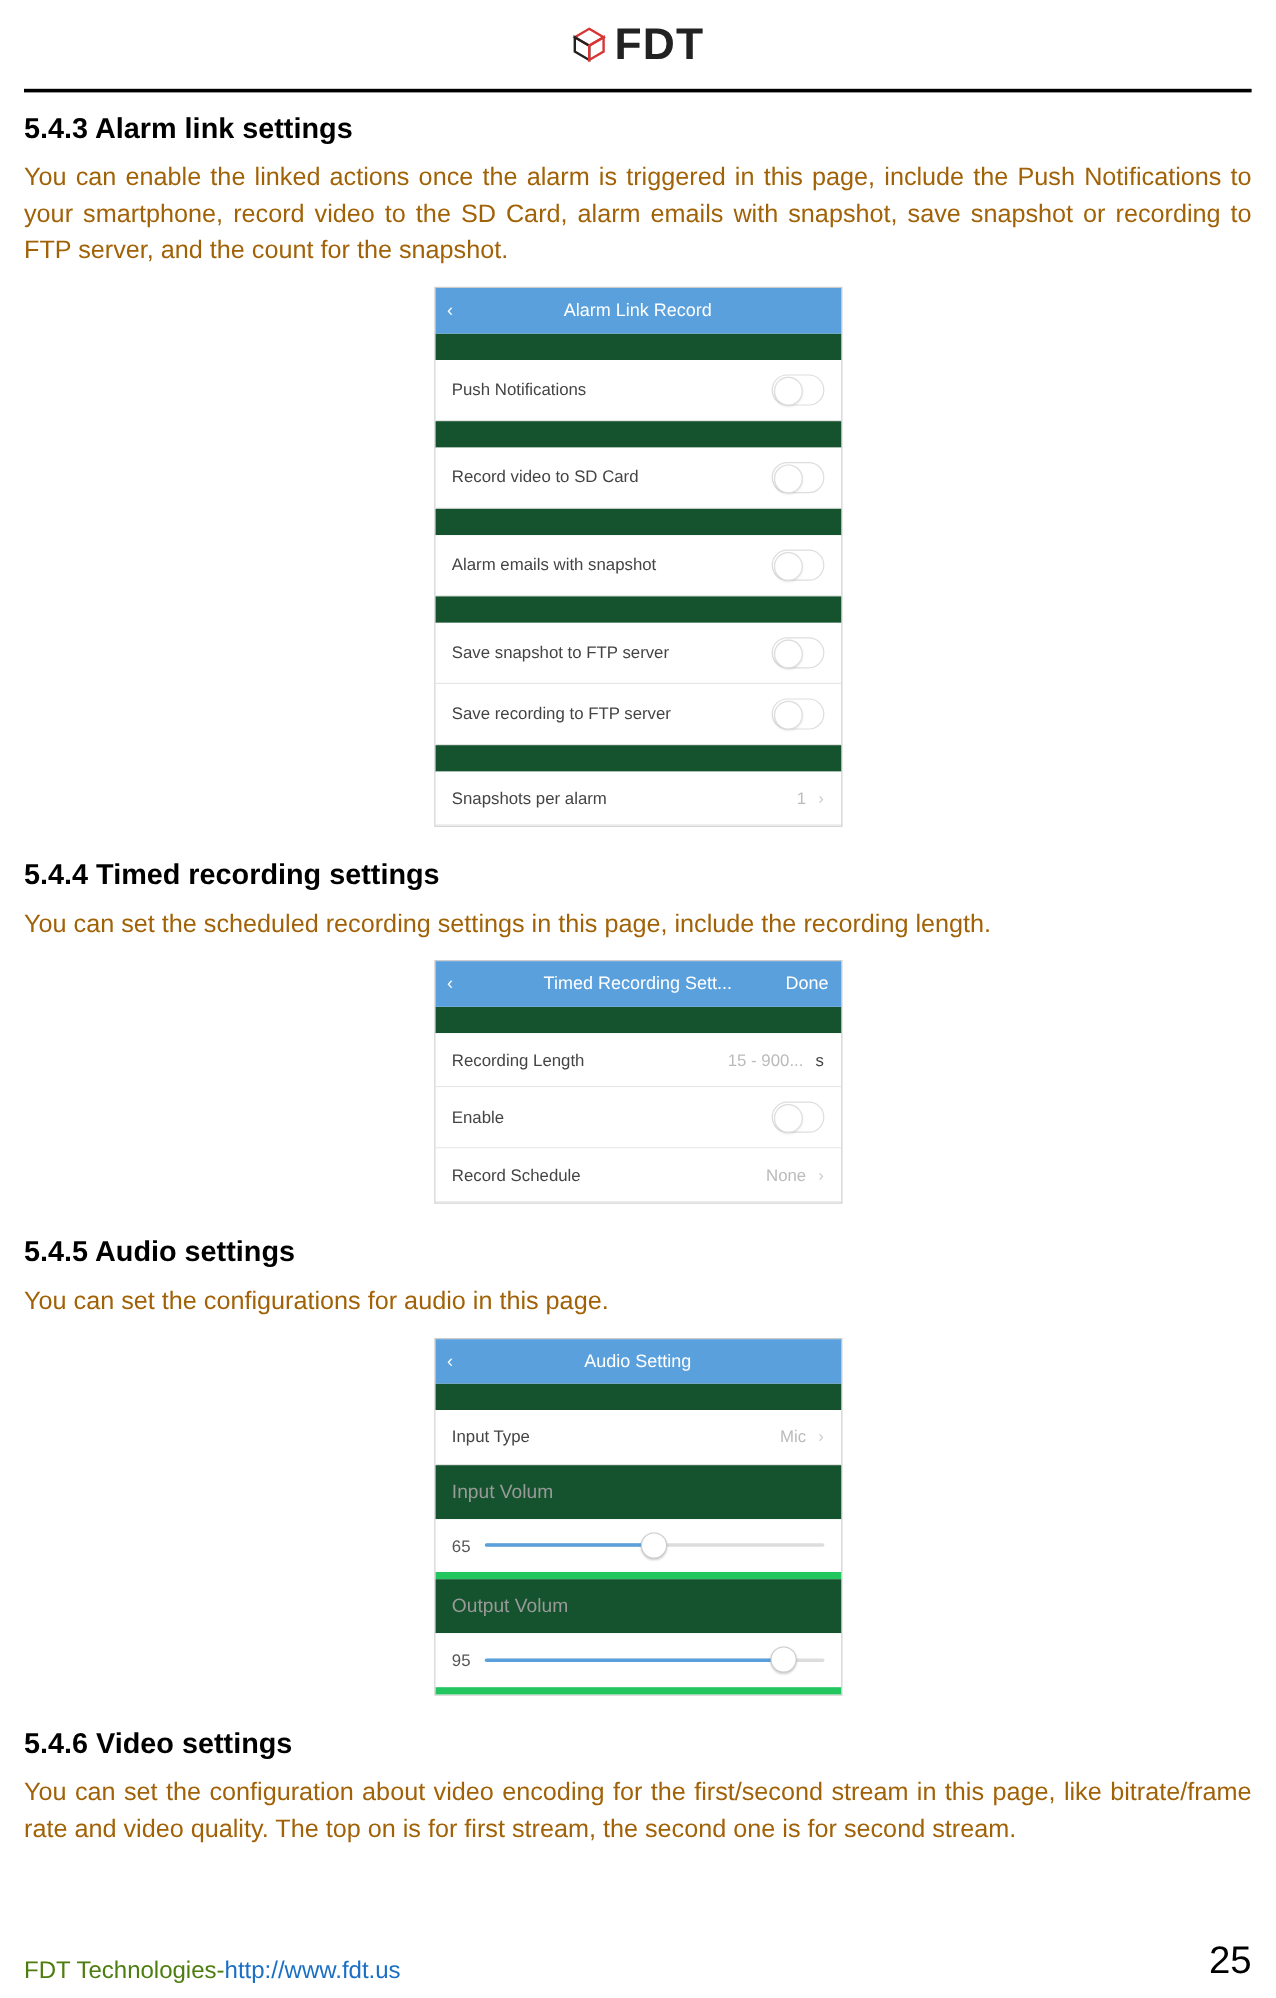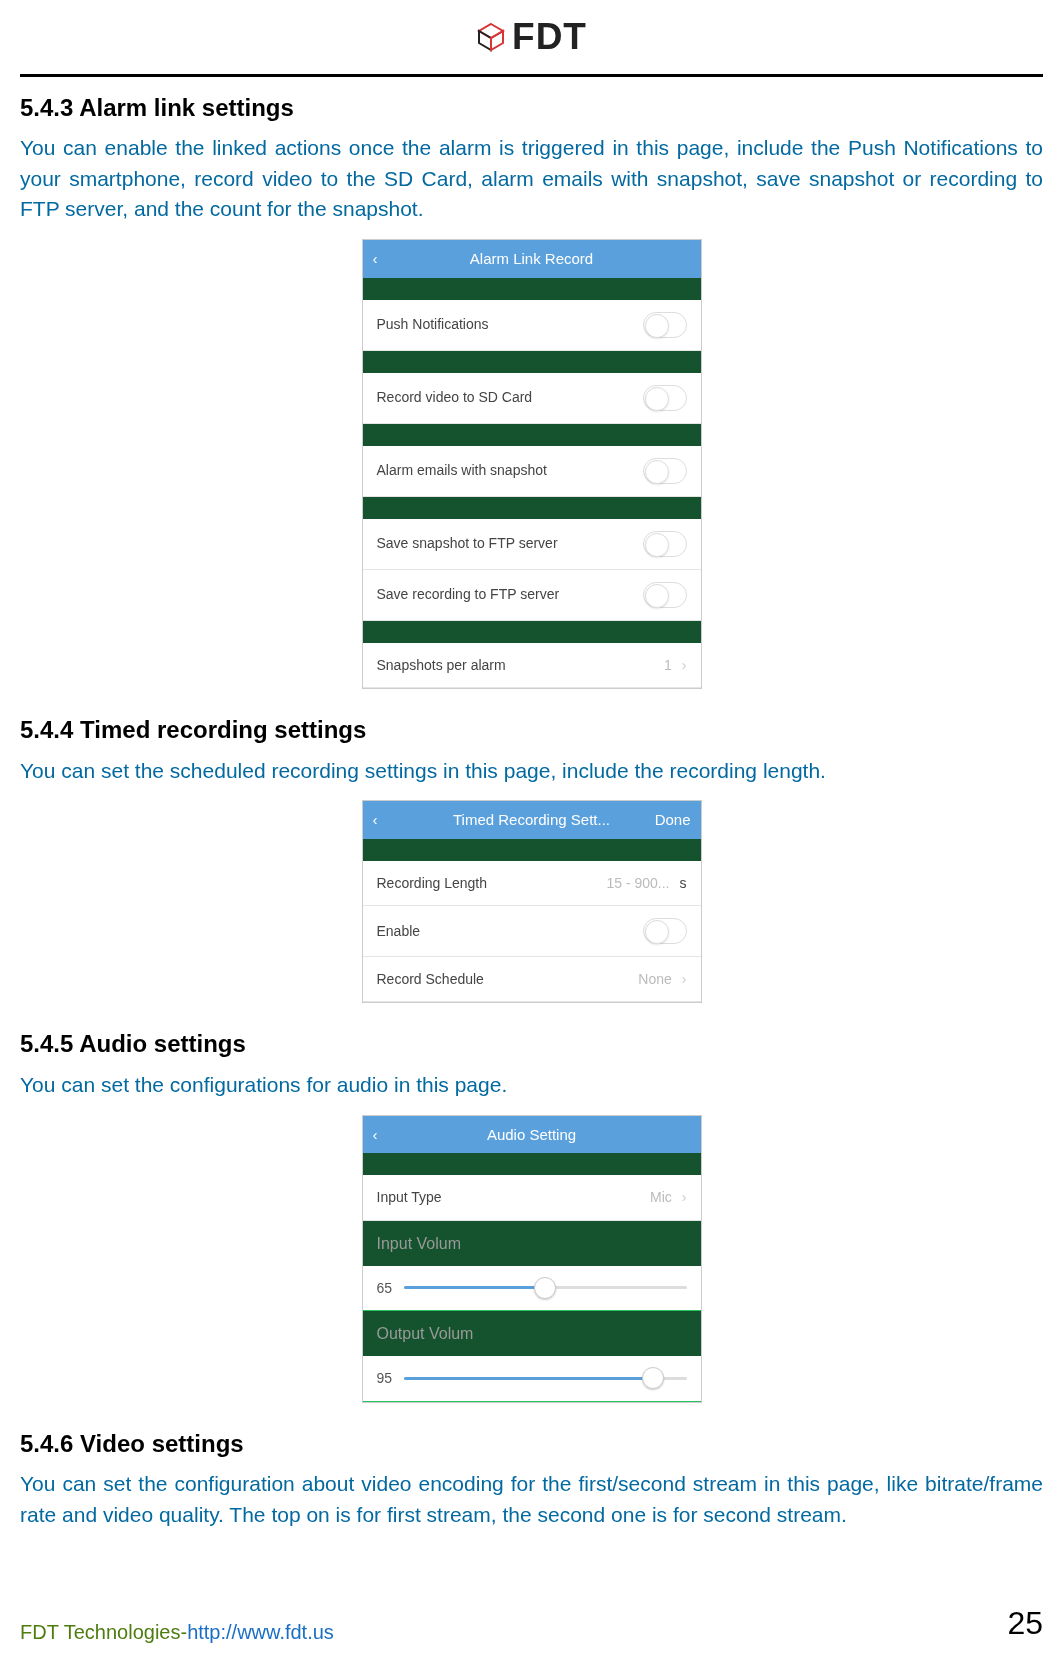--- a/index.html
+++ b/index.html
@@ -30,21 +30,21 @@
       letter-spacing: 1px;
       color: #222;
     }
     h2.section-heading {
       font-size: 24px;
       font-weight: bold;
       margin-top: 14px;
       margin-bottom: 8px;
     }
     p.body-text {
-      color: #0369a1;
+      color: #a16207;
       text-align: justify;
       margin-bottom: 14px;
     }
     .phone-screen {
       width: 340px;
       margin: 10px auto 24px auto;
       border: 1px solid #ccc;
       background: #f6f6f6;
       font-size: 14px;
     }
@@ -112,21 +112,21 @@
     .chev {
       color: #ccc;
       font-size: 14px;
     }
     .slider-row {
       background: #fff;
       padding: 12px 14px;
       display: flex;
       align-items: center;
       gap: 12px;
-      border-bottom: 1px solid #22c55e;
+      border-bottom: 6px solid #22c55e;
       color: #555;
     }
     .slider-track {
       flex: 1;
       height: 3px;
       background: #ddd;
       position: relative;
       border-radius: 2px;
     }
     .slider-track .fill {

